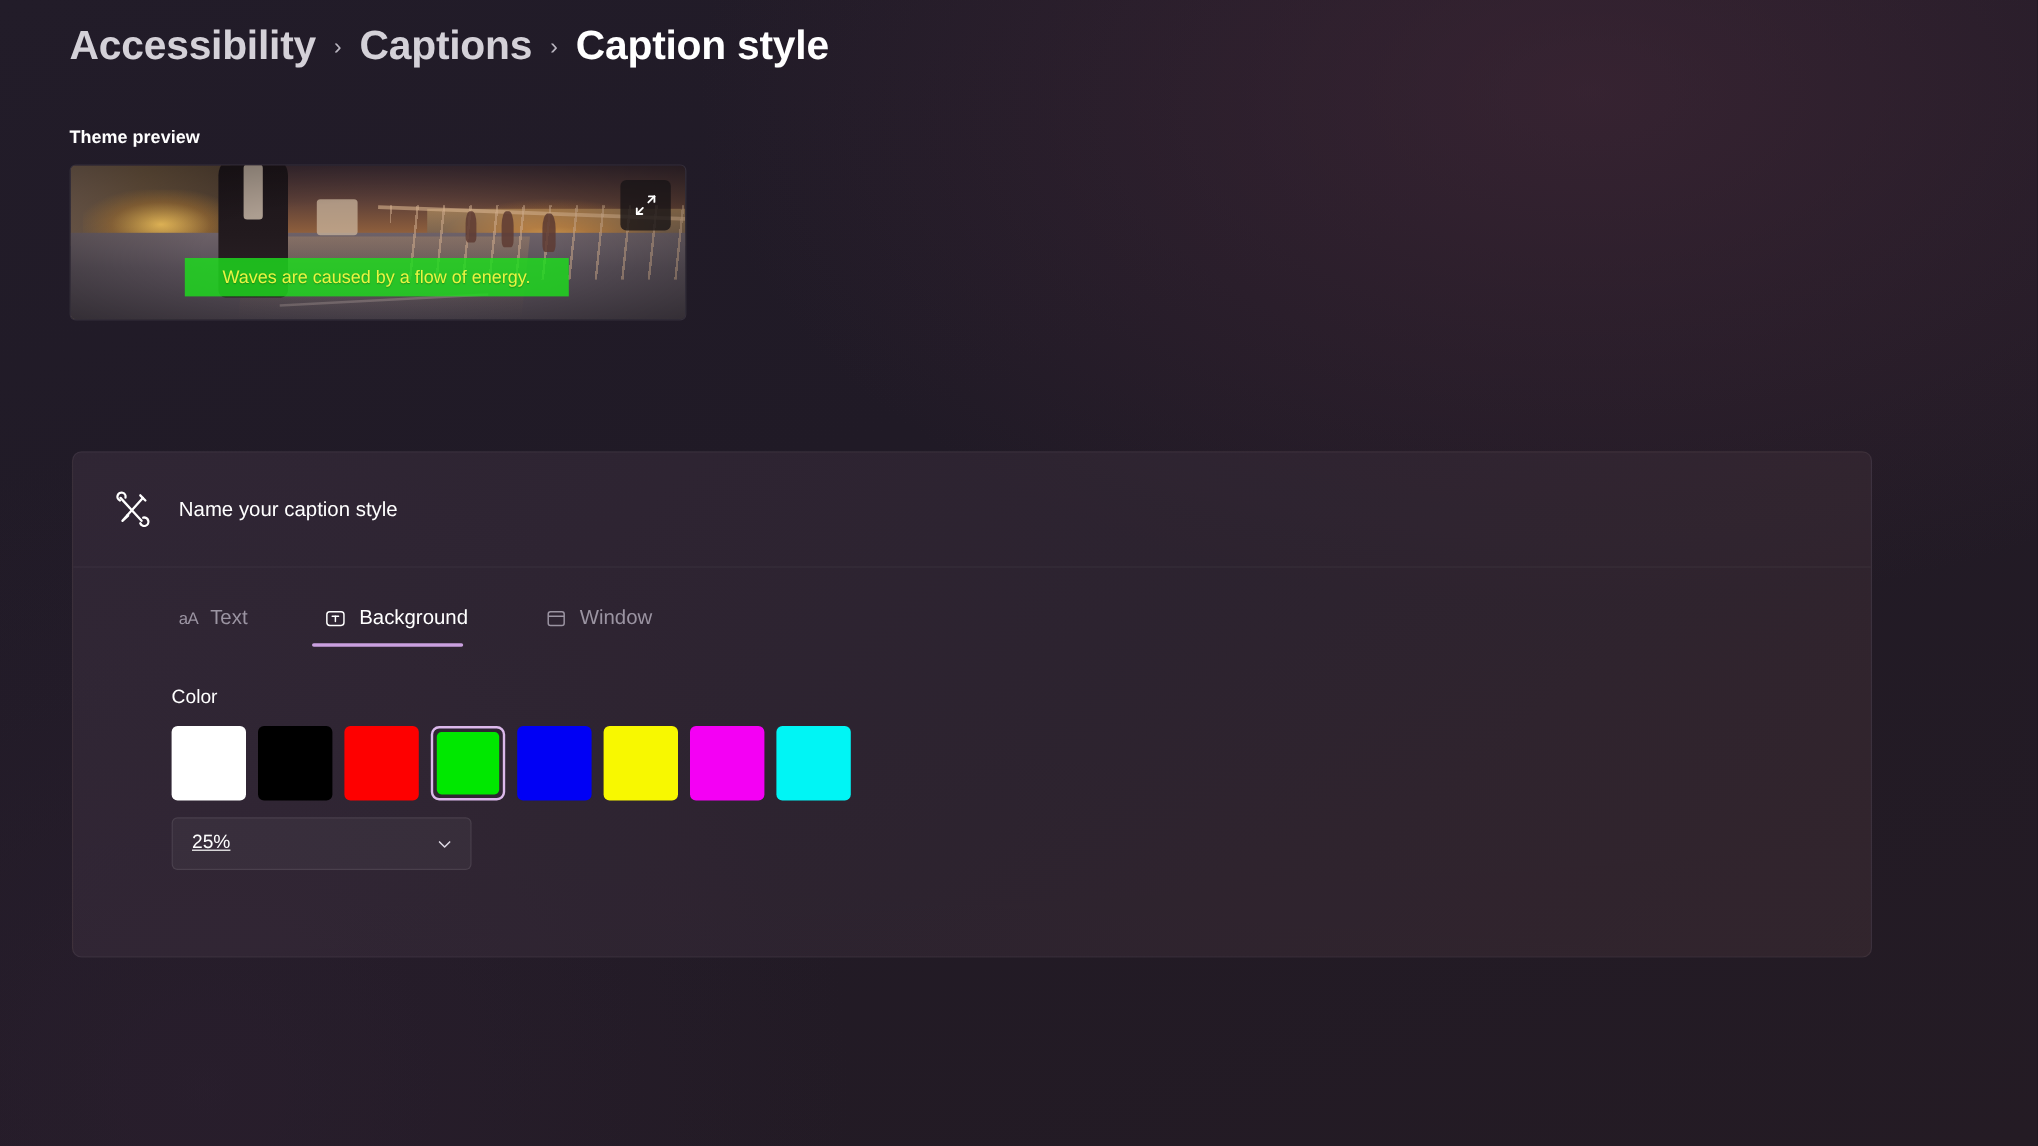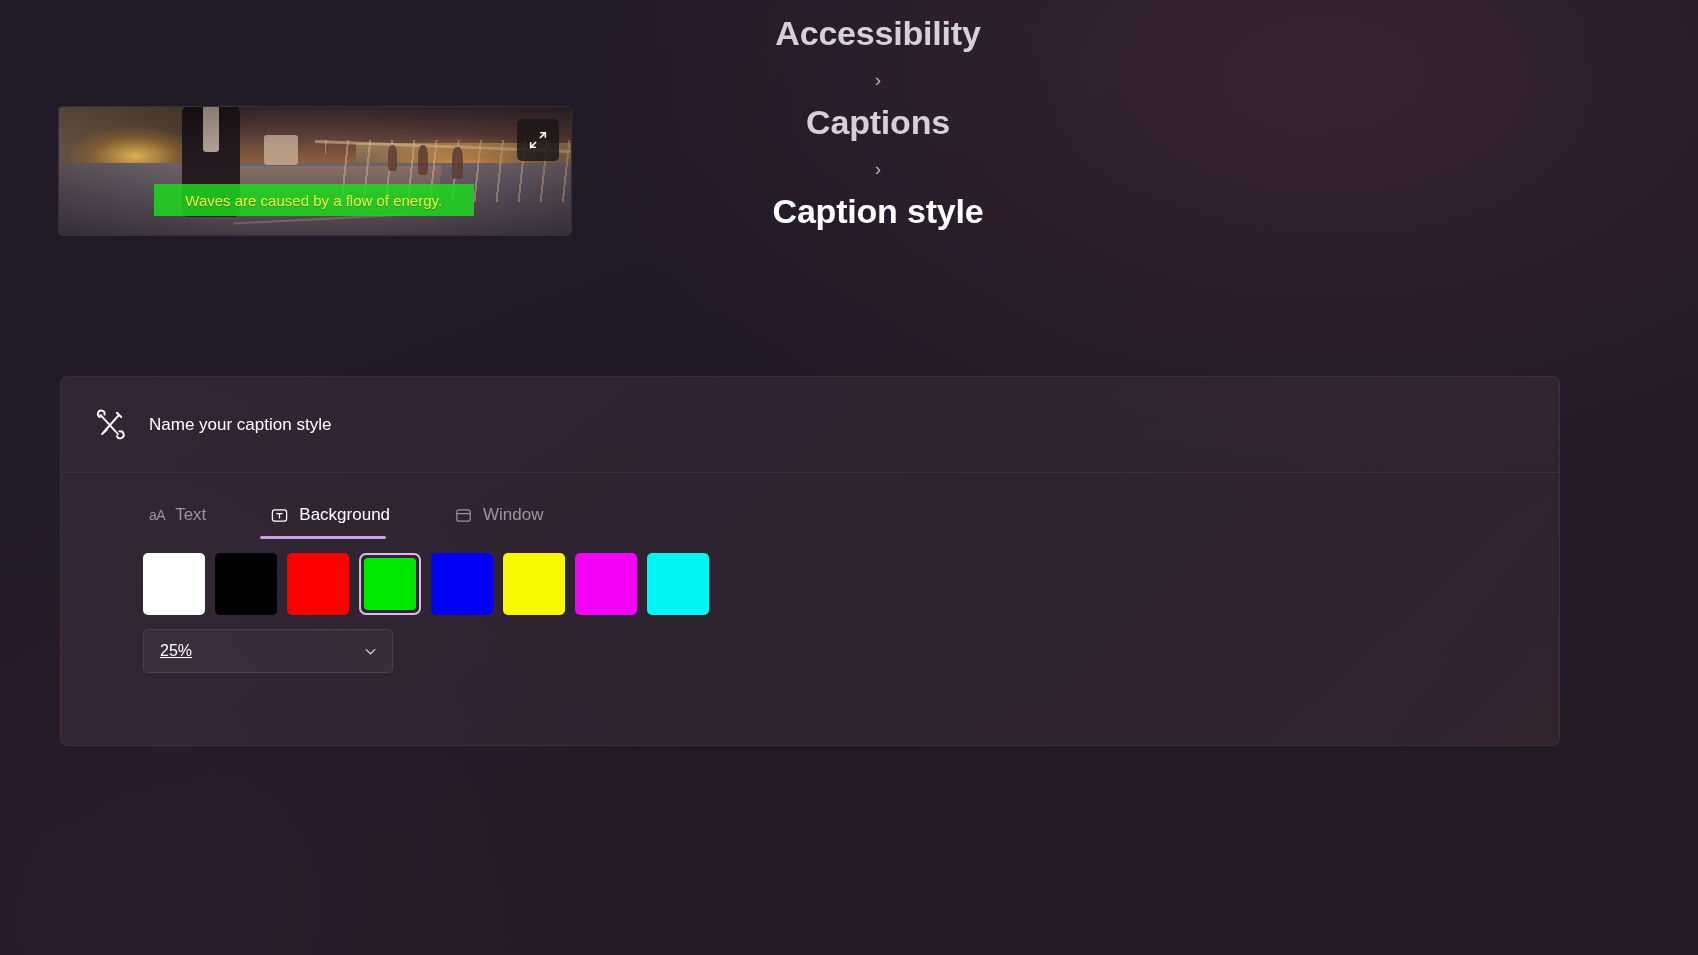--- a/index.html
+++ b/index.html
@@ -34,21 +34,20 @@
     padding: 0;
   }
 
   
   .breadcrumb {
     display: flex;
     align-items: center;
     gap: 14px;
     padding: 14px 0 0 58px;
     height: 62px;
-    flex-direction: column;
   }
   .crumb {
     font-size: 34px;
     font-weight: 600;
     letter-spacing: -0.2px;
     color: #d4d1d8;
     white-space: nowrap;
   }
   .crumb.current { color: #ffffff; }
   .crumb-sep {
@@ -359,20 +358,21 @@
   <div class="breadcrumb">
     <span class="crumb">Accessibility</span>
     <span class="crumb-sep">›</span>
     <span class="crumb">Captions</span>
     <span class="crumb-sep">›</span>
     <span class="crumb current">Caption style</span>
   </div>
 
 
   <div class="preview-section">
+    <div class="section-label">Theme preview</div>
 
     <div class="preview-frame">
       <div class="scene">
         <div class="sky"></div>
         <div class="sea"></div>
         <div class="sun-glow"></div>
         <div class="left-wall"></div>
         <div class="left-glow"></div>
         <div class="deck"></div>
         <div class="deck-sheen"></div>
@@ -457,20 +457,21 @@
             <rect x="3" y="4" width="14" height="12" rx="2"></rect>
             <path d="M3 8 L17 8"></path>
           </svg>
         </span>
         <span>Window</span>
 
       </div>
 
     </div>
 
+    <div class="sub-label">Color</div>
     <div class="swatch-row">
       <div class="swatch-slot">
           <div class="swatch" style="background:#FFFFFF"></div>
         </div>
       <div class="swatch-slot">
           <div class="swatch" style="background:#000000"></div>
         </div>
       <div class="swatch-slot">
           <div class="swatch" style="background:#FE0000"></div>
         </div>

